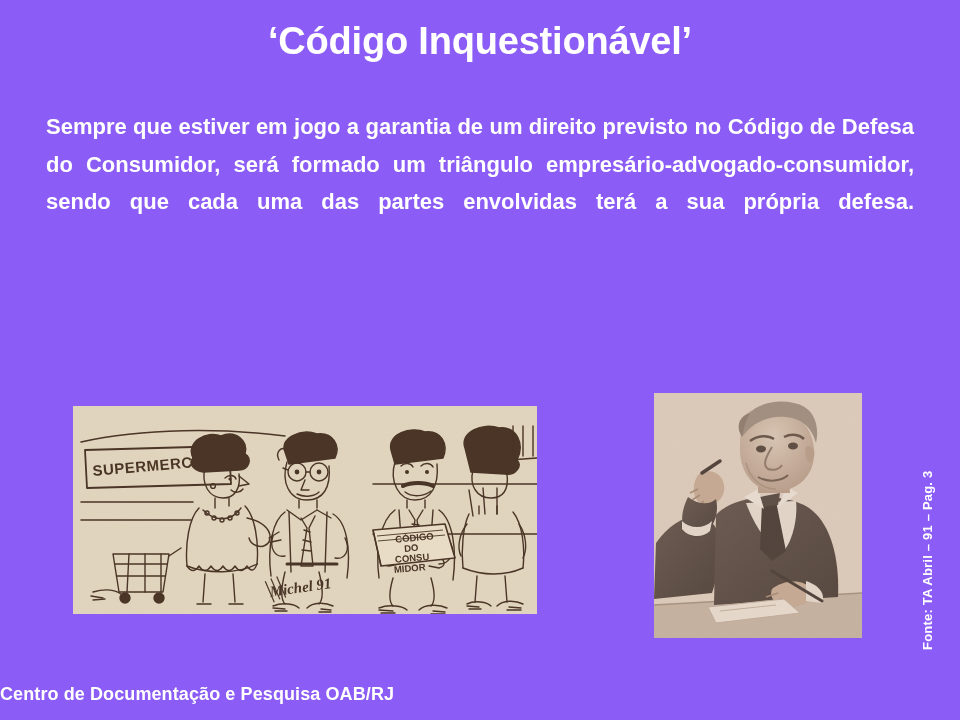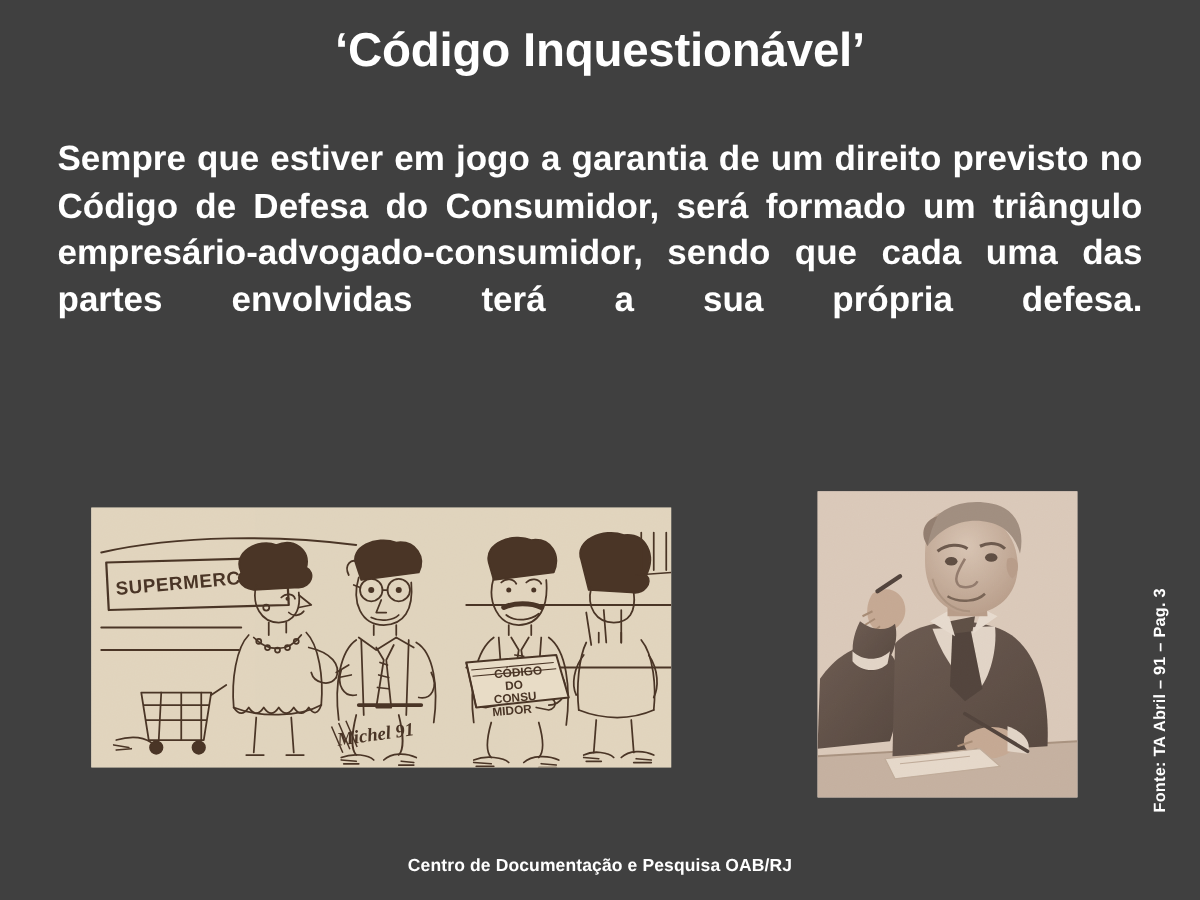--- a/index.html
+++ b/index.html
@@ -33,21 +33,21 @@
     white-space: pre;
   }
 
   
   #body-block {
     position: absolute;
     left: 46px;
     top: 108px;
     width: 868px;
     color: #ffffff;
-    font-size: 28px;
+    font-size: 22px;
     font-weight: bold;
     line-height: 37.5px;
   }
   .para {
     margin: 0;
     text-align: justify;
     text-justify: inter-word;
   }
   .para.last-justify::after {
     content: "";
@@ -98,31 +98,30 @@
     display: inline-block;
     transform: translate(-195px, 14px);
   }
 
   
   #footer-bar {
     position: absolute;
     left: 0;
     top: 684px;
     width: 960px;
-    text-align: center;
     color: #ffffff;
-    font-size: 14px;
+    font-size: 18px;
     font-weight: bold;
     letter-spacing: 0.1px;
   }
 </style>
 </head>
 <body>
 
-<div id="slide" style="background: #404040;">
+<div id="slide" style="background: #8b5cf6;">
 
   <div id="slide-title">‘Código Inquestionável’</div>
 
   <div id="body-block">
     <p class="para last-justify">Sempre que estiver em jogo a garantia de um direito previsto no Código de Defesa do Consumidor, será formado um triângulo empresário-advogado-consumidor, sendo que cada uma das partes envolvidas terá a sua própria defesa.</p>
   </div>
 
   <div id="cartoon-figure">
     <svg width="464" height="208" viewBox="0 0 464 208">
       <defs>

